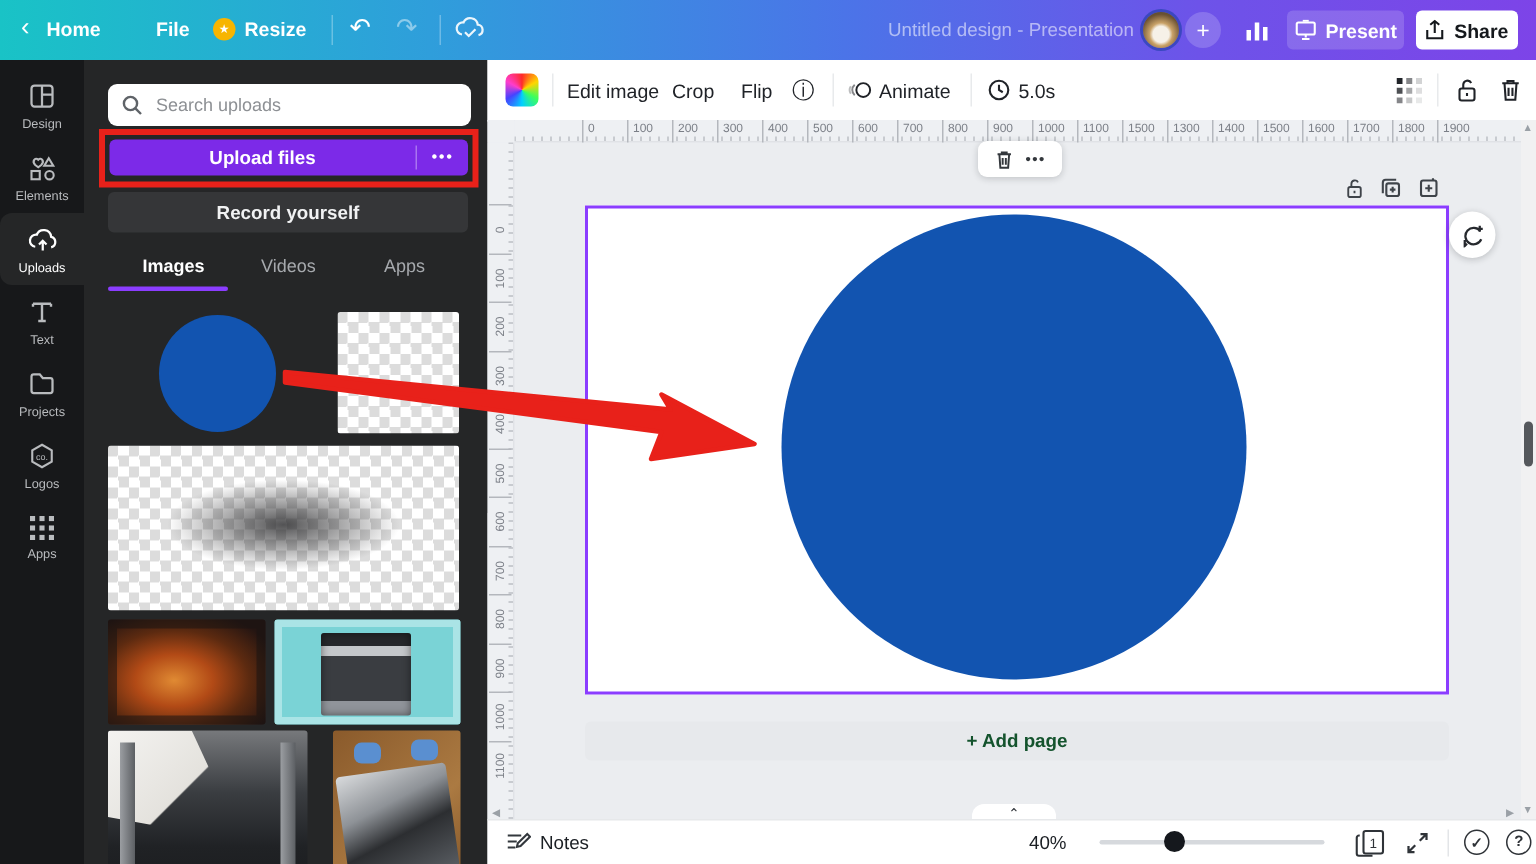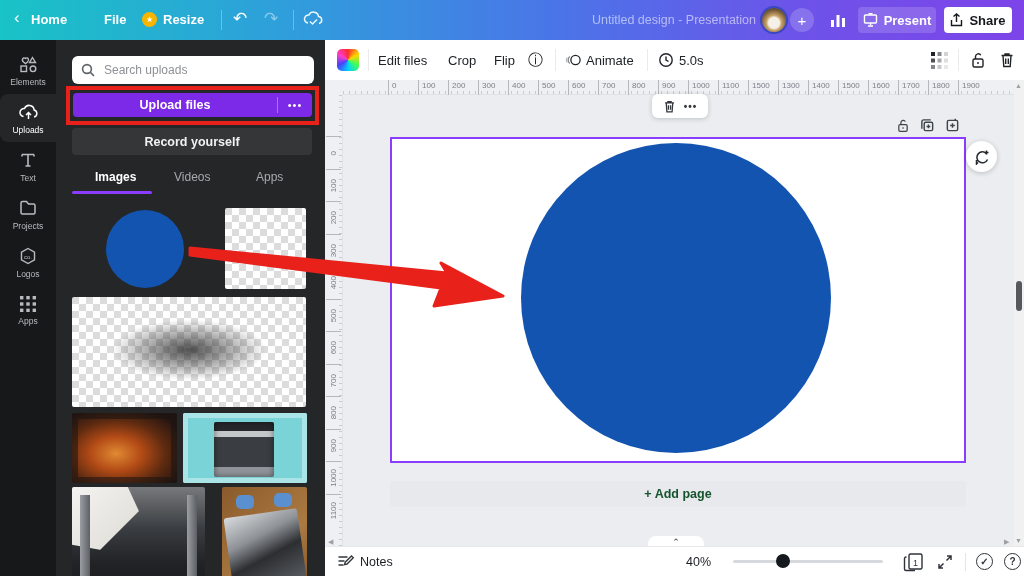--- a/index.html
+++ b/index.html
@@ -120,20 +120,27 @@
           <path d="M6.5 1 v8 M3.5 3.5 L6.5 1 L9.5 3.5 M1.5 7 v5.5 h10 V7"></path>
         </svg>
       </span>
       <span class="tb-label" style="color:#15181c;">Share</span>
     </div>
   </div>
 
   <div class="abs rail">
     <div style="position:absolute;top:6px;left:0;">
       <div class="rail-item">
+        <svg width="20" height="20" viewBox="0 0 20 20" fill="none" stroke="currentColor" stroke-width="1.5">
+            <rect x="3" y="3" width="14" height="14" rx="2"></rect>
+            <path d="M10 3 v14 M10 9 h7"></path>
+          </svg>
+        <span class="lbl">Design</span>
+      </div>
+      <div class="rail-item">
         <svg width="20" height="20" viewBox="0 0 20 20" fill="none" stroke="currentColor" stroke-width="1.4">
             <path d="M5.5 8 C3 5.5 5.5 2.5 7.5 4.5 C9.5 2.5 12 5.5 9.5 8 L7.5 9.5 Z"></path>
             <path d="M14.5 3.5 L17.5 8.5 H11.5 Z"></path>
             <rect x="3" y="12" width="5.5" height="5.5"></rect>
             <circle cx="15" cy="14.8" r="2.8"></circle>
           </svg>
         <span class="lbl">Elements</span>
       </div>
       <div class="rail-item active">
         <svg width="21" height="20" viewBox="0 0 21 20" fill="none" stroke="currentColor" stroke-width="1.5">
@@ -227,21 +234,21 @@
     </div>
   </div>
 
   <div class="abs" style="left:325px;top:270px;width:12px;height:72px;background:#242527;border-radius:0 9px 9px 0;display:flex;align-items:center;justify-content:center;color:#cfd1d4;font-size:10px;">
     <span>‹</span>
   </div>
 
   <div class="abs etoolbar">
     <span class="abs" style="left:12px;top:9px;width:22px;height:22px;border-radius:5px;background:conic-gradient(#ff2a2a,#ffd500,#3dff5c,#00d0ff,#4742ff,#ff3dcc,#ff2a2a);"></span>
     <div class="abs et-divider" style="left:43px;top:9px;"></div>
-    <span class="abs et-label" style="left:53px;top:13px;">Edit files</span>
+    <span class="abs et-label" style="left:53px;top:13px;">Edit image</span>
     <span class="abs et-label" style="left:123px;top:13px;">Crop</span>
     <span class="abs et-label" style="left:169px;top:13px;">Flip</span>
     <span class="abs" style="left:203px;top:11px;font-size:15px;color:#202328;">ⓘ</span>
     <div class="abs et-divider" style="left:230px;top:9px;"></div>
     <span class="abs" style="left:240px;top:12px;">
       <svg width="17" height="16" viewBox="0 0 17 16" fill="none" stroke="#202328" stroke-width="1.3">
           <circle cx="10.5" cy="8" r="4.6"></circle>
           <path d="M4.8 4.5 a4.6 4.6 0 0 0 0 7" opacity="0.55"></path>
           <path d="M2.2 5.5 a4.6 4.6 0 0 0 0 5" opacity="0.3"></path>
         </svg>

